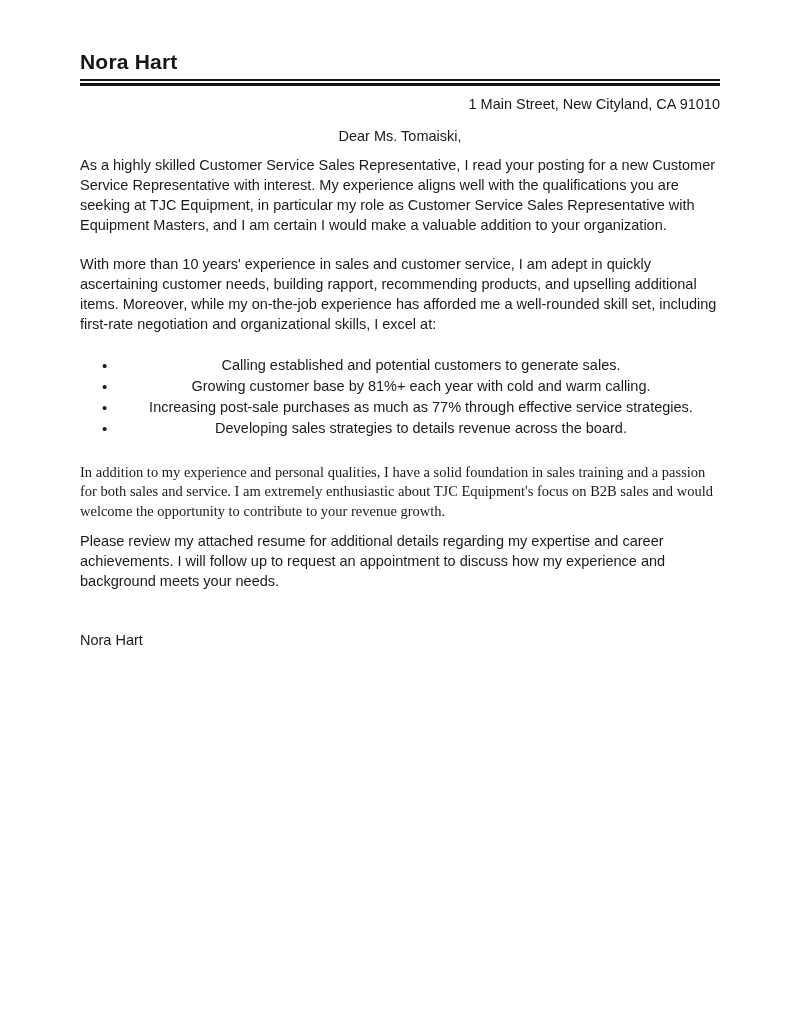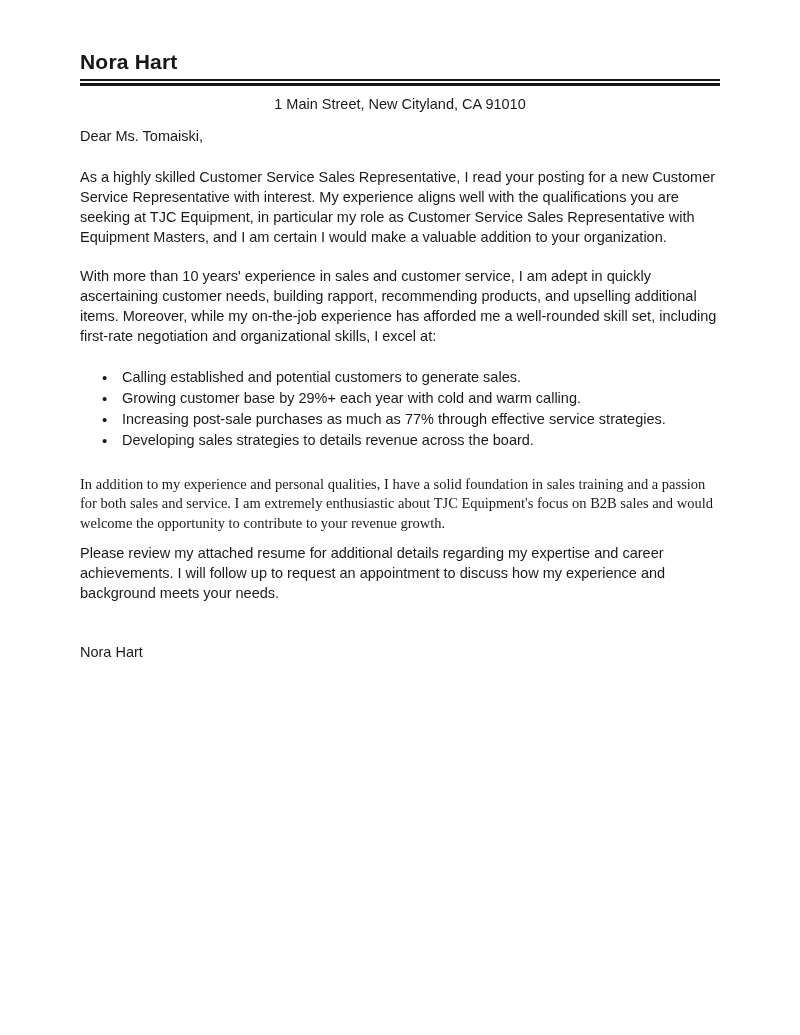--- a/index.html
+++ b/index.html
@@ -30,33 +30,34 @@
     letter-spacing: 0.2px;
   }
   .header-rule {
     margin-top: 5px;
     height: 2px;               
     border-top: 2px solid #161616;
     border-bottom: 3px solid #161616;
   }
   .contact-block {
     margin-top: 9px;
-    text-align: center;
+    text-align: right;
   }
   .contact-block div {
     line-height: 19.5px;
   }
   p { margin: 0; }
-  .salutation        { margin-top: 12px; }
-  .para-intro        { margin-top: 22px; }
+  .salutation        { margin-top: 12px; text-align: center; }
+  .para-intro        { margin-top: 10px; }
   .para-experience   { margin-top: 20px; }
   .skills-list {
     margin: 20px 0 0 0;
     padding: 0 0 0 42px;
     list-style: none;
+    text-align: center;
   }
   .skills-list li {
     position: relative;
     line-height: 21px;
   }
   .skills-list li::before {
     content: "\2022";
     position: absolute;
     left: -20px;
     top: 0;
@@ -82,21 +83,21 @@
   </div>
 
   <p class="salutation">Dear Ms. Tomaiski,</p>
 
   <p class="para-intro">As a highly skilled Customer Service Sales Representative, I read your posting for a new Customer Service Representative with interest. My experience aligns well with the qualifications you are seeking at TJC Equipment, in particular my role as Customer Service Sales Representative with Equipment Masters, and I am certain I would make a valuable addition to your organization.</p>
 
   <p class="para-experience">With more than 10 years' experience in sales and customer service, I am adept in quickly ascertaining customer needs, building rapport, recommending products, and upselling additional items. Moreover, while my on-the-job experience has afforded me a well-rounded skill set, including first-rate negotiation and organizational skills, I excel at:</p>
 
   <ul class="skills-list">
     <li>Calling established and potential customers to generate sales.</li>
-    <li>Growing customer base by 29%+ each year with cold and warm calling.</li>
+    <li>Growing customer base by 81%+ each year with cold and warm calling.</li>
     <li>Increasing post-sale purchases as much as 77% through effective service strategies.</li>
     <li>Developing sales strategies to details revenue across the board.</li>
   </ul>
 
   <p class="para-qualities">In addition to my experience and personal qualities, I have a solid foundation in sales training and a passion for both sales and service. I am extremely enthusiastic about TJC Equipment's focus on B2B sales and would welcome the opportunity to contribute to your revenue growth.</p>
 
   <p class="para-followup">Please review my attached resume for additional details regarding my expertise and career achievements. I will follow up to request an appointment to discuss how my experience and background meets your needs.</p>
 
 
 

